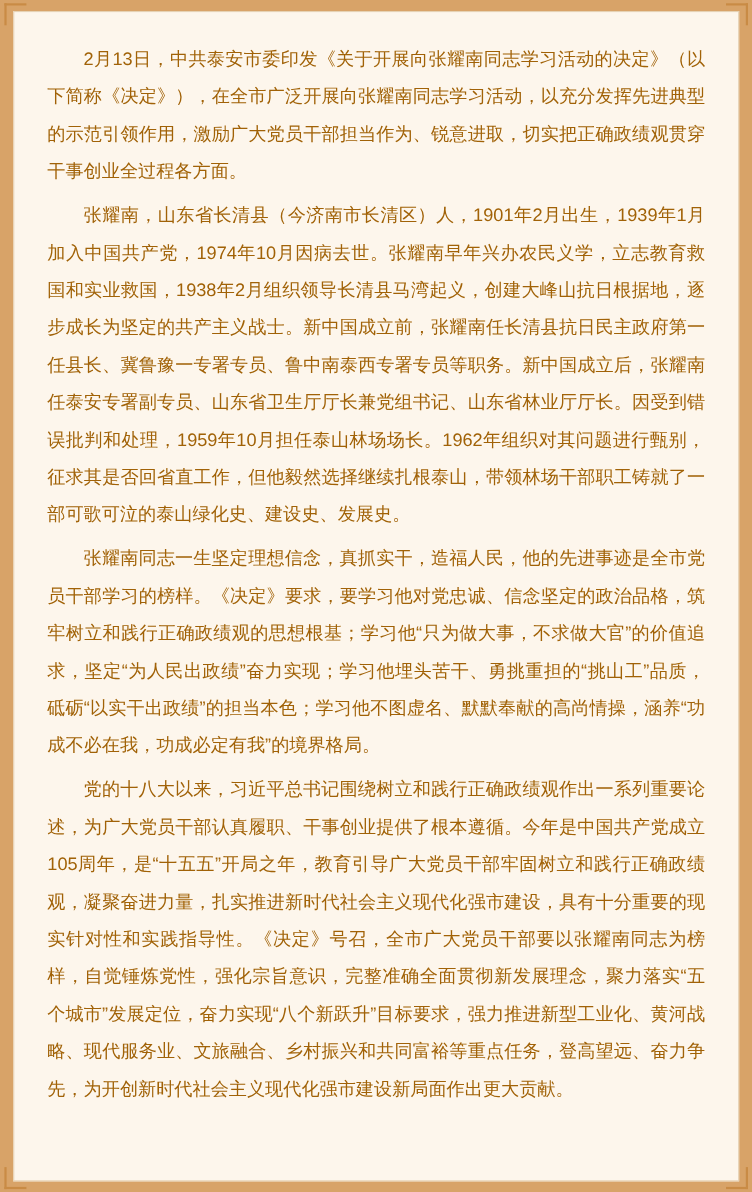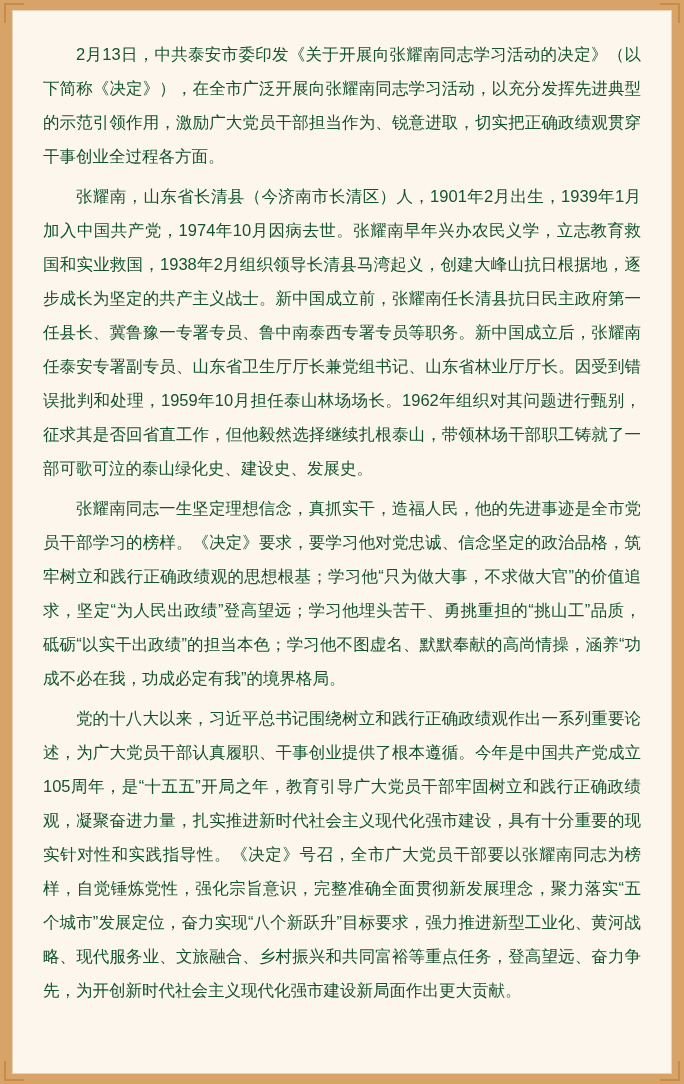--- a/index.html
+++ b/index.html
@@ -35,21 +35,21 @@
     width: 18px;
     height: 18px;
     border: 2px solid #c98b45;
   }
   .corner.tl { top: 3px; left: 4px; border-right: none; border-bottom: none; }
   .corner.tr { top: 3px; right: 4px; border-left: none; border-bottom: none; }
   .corner.bl { bottom: 3px; left: 4px; border-right: none; border-top: none; }
   .corner.br { bottom: 3px; right: 4px; border-left: none; border-top: none; }
 
   .article {
-    color: #14532d;
+    color: #a16207;
     font-size: 16.5px;
     line-height: 34px;
     text-align: justify;
     text-justify: inter-ideograph;
   }
   .article p {
     margin: 0 0 6px 0;
     text-indent: 2em;
   }
 </style>
@@ -59,17 +59,17 @@
 <div class="page">
   <div class="corner tl"></div>
   <div class="corner tr"></div>
   <div class="corner bl"></div>
   <div class="corner br"></div>
 
   <div class="paper">
     <div class="article">
       <p>2月13日，中共泰安市委印发《关于开展向张耀南同志学习活动的决定》（以下简称《决定》），在全市广泛开展向张耀南同志学习活动，以充分发挥先进典型的示范引领作用，激励广大党员干部担当作为、锐意进取，切实把正确政绩观贯穿干事创业全过程各方面。</p>
       <p>张耀南，山东省长清县（今济南市长清区）人，1901年2月出生，1939年1月加入中国共产党，1974年10月因病去世。张耀南早年兴办农民义学，立志教育救国和实业救国，1938年2月组织领导长清县马湾起义，创建大峰山抗日根据地，逐步成长为坚定的共产主义战士。新中国成立前，张耀南任长清县抗日民主政府第一任县长、冀鲁豫一专署专员、鲁中南泰西专署专员等职务。新中国成立后，张耀南任泰安专署副专员、山东省卫生厅厅长兼党组书记、山东省林业厅厅长。因受到错误批判和处理，1959年10月担任泰山林场场长。1962年组织对其问题进行甄别，征求其是否回省直工作，但他毅然选择继续扎根泰山，带领林场干部职工铸就了一部可歌可泣的泰山绿化史、建设史、发展史。</p>
-      <p>张耀南同志一生坚定理想信念，真抓实干，造福人民，他的先进事迹是全市党员干部学习的榜样。《决定》要求，要学习他对党忠诚、信念坚定的政治品格，筑牢树立和践行正确政绩观的思想根基；学习他“只为做大事，不求做大官”的价值追求，坚定“为人民出政绩”登高望远；学习他埋头苦干、勇挑重担的“挑山工”品质，砥砺“以实干出政绩”的担当本色；学习他不图虚名、默默奉献的高尚情操，涵养“功成不必在我，功成必定有我”的境界格局。</p>
+      <p>张耀南同志一生坚定理想信念，真抓实干，造福人民，他的先进事迹是全市党员干部学习的榜样。《决定》要求，要学习他对党忠诚、信念坚定的政治品格，筑牢树立和践行正确政绩观的思想根基；学习他“只为做大事，不求做大官”的价值追求，坚定“为人民出政绩”奋力实现；学习他埋头苦干、勇挑重担的“挑山工”品质，砥砺“以实干出政绩”的担当本色；学习他不图虚名、默默奉献的高尚情操，涵养“功成不必在我，功成必定有我”的境界格局。</p>
       <p>党的十八大以来，习近平总书记围绕树立和践行正确政绩观作出一系列重要论述，为广大党员干部认真履职、干事创业提供了根本遵循。今年是中国共产党成立105周年，是“十五五”开局之年，教育引导广大党员干部牢固树立和践行正确政绩观，凝聚奋进力量，扎实推进新时代社会主义现代化强市建设，具有十分重要的现实针对性和实践指导性。《决定》号召，全市广大党员干部要以张耀南同志为榜样，自觉锤炼党性，强化宗旨意识，完整准确全面贯彻新发展理念，聚力落实“五个城市”发展定位，奋力实现“八个新跃升”目标要求，强力推进新型工业化、黄河战略、现代服务业、文旅融合、乡村振兴和共同富裕等重点任务，登高望远、奋力争先，为开创新时代社会主义现代化强市建设新局面作出更大贡献。</p>
     </div>
   </div>
 </div>
 
 </body></html>

